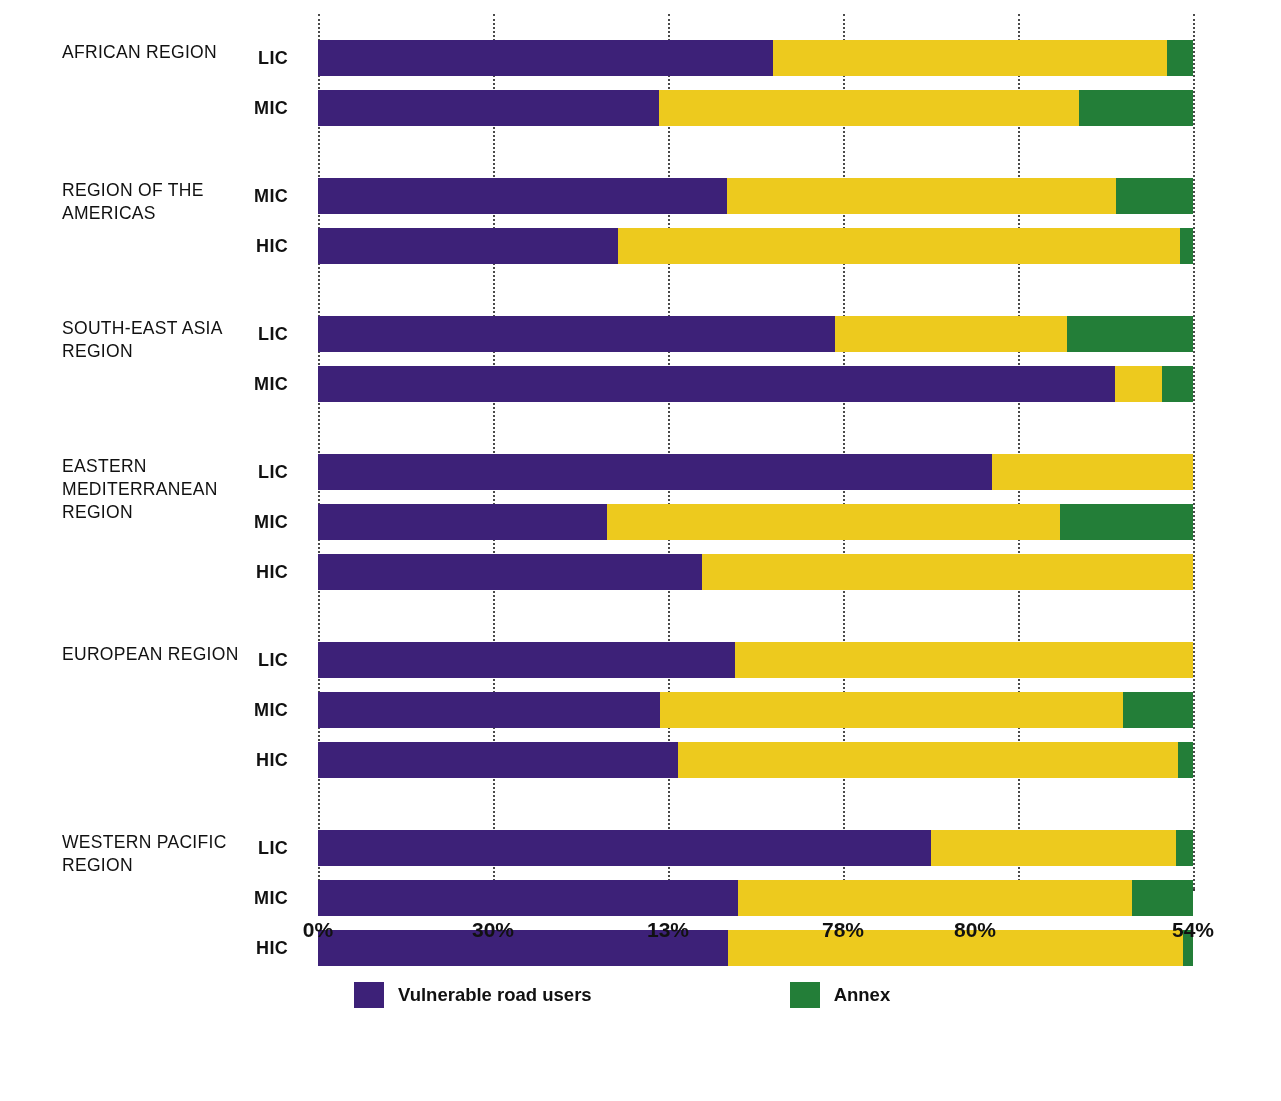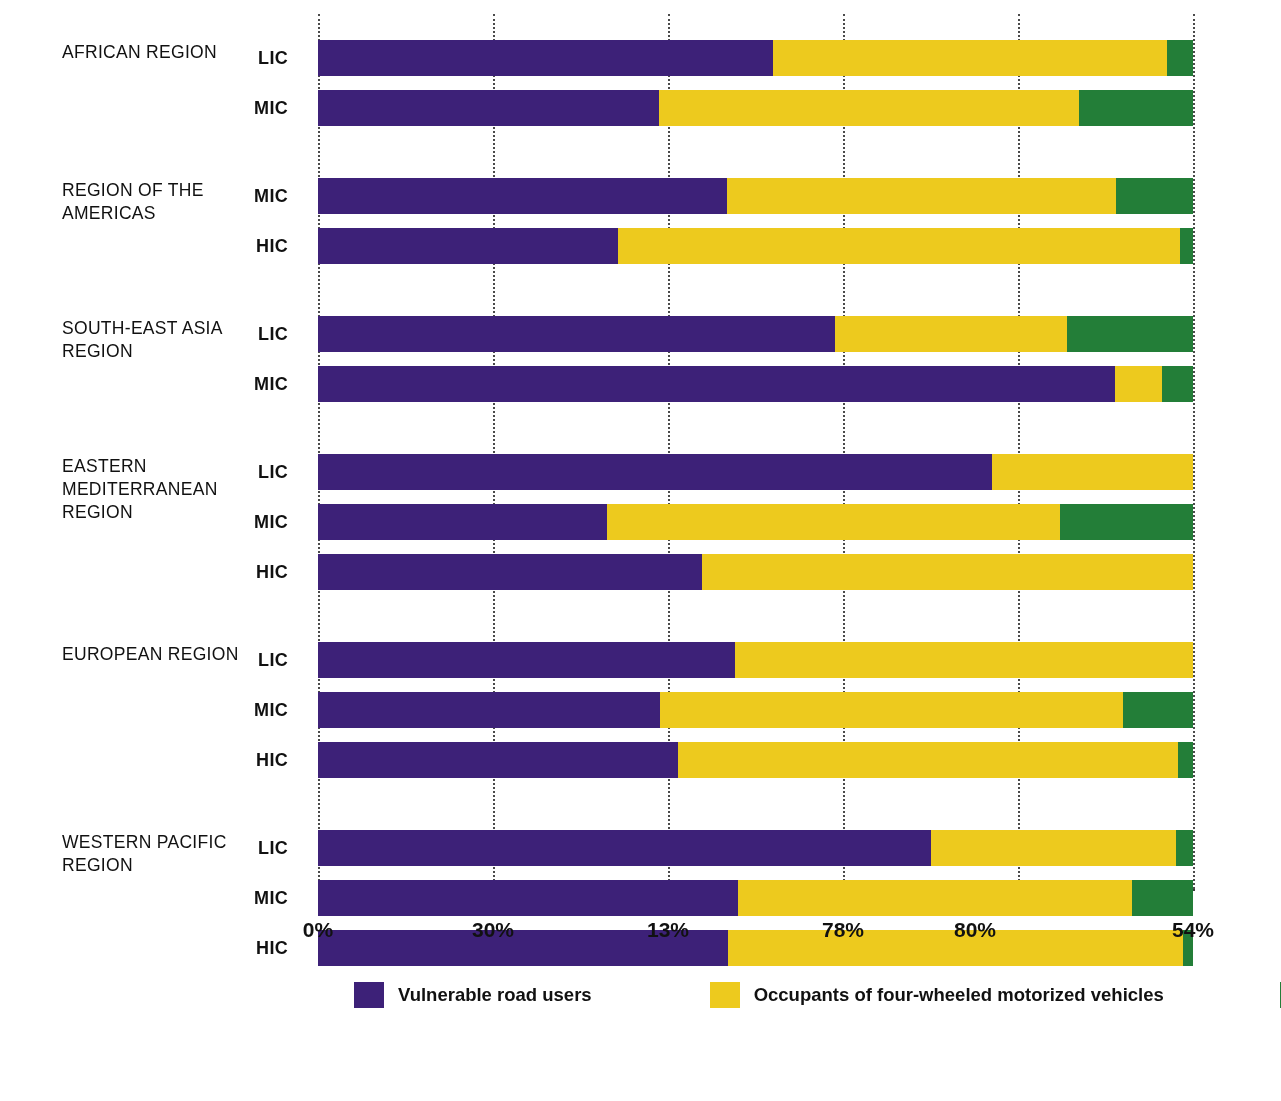--- a/index.html
+++ b/index.html
@@ -230,24 +230,20 @@
       <div class="xtick" style="left: 975px;">80%</div>
       <div class="xtick" style="left: 1193px;">54%</div>
     </div>
 
   <div class="legend">
     <div class="legend-item">
       <span class="swatch vru"></span>
       <span class="legend-text">Vulnerable road users</span>
     </div>
     <div class="gap1"></div>
-    <div class="legend-item">
-      <span class="swatch occ"></span>
-      <span class="legend-text">Occupants of four-wheeled motorized vehicles</span>
-    </div>
     <div class="gap2"></div>
     <div class="legend-item">
       <span class="swatch oth"></span>
       <span class="legend-text">Annex</span>
     </div>
   </div>
 
   <div class="footnotes">
   </div>
 

